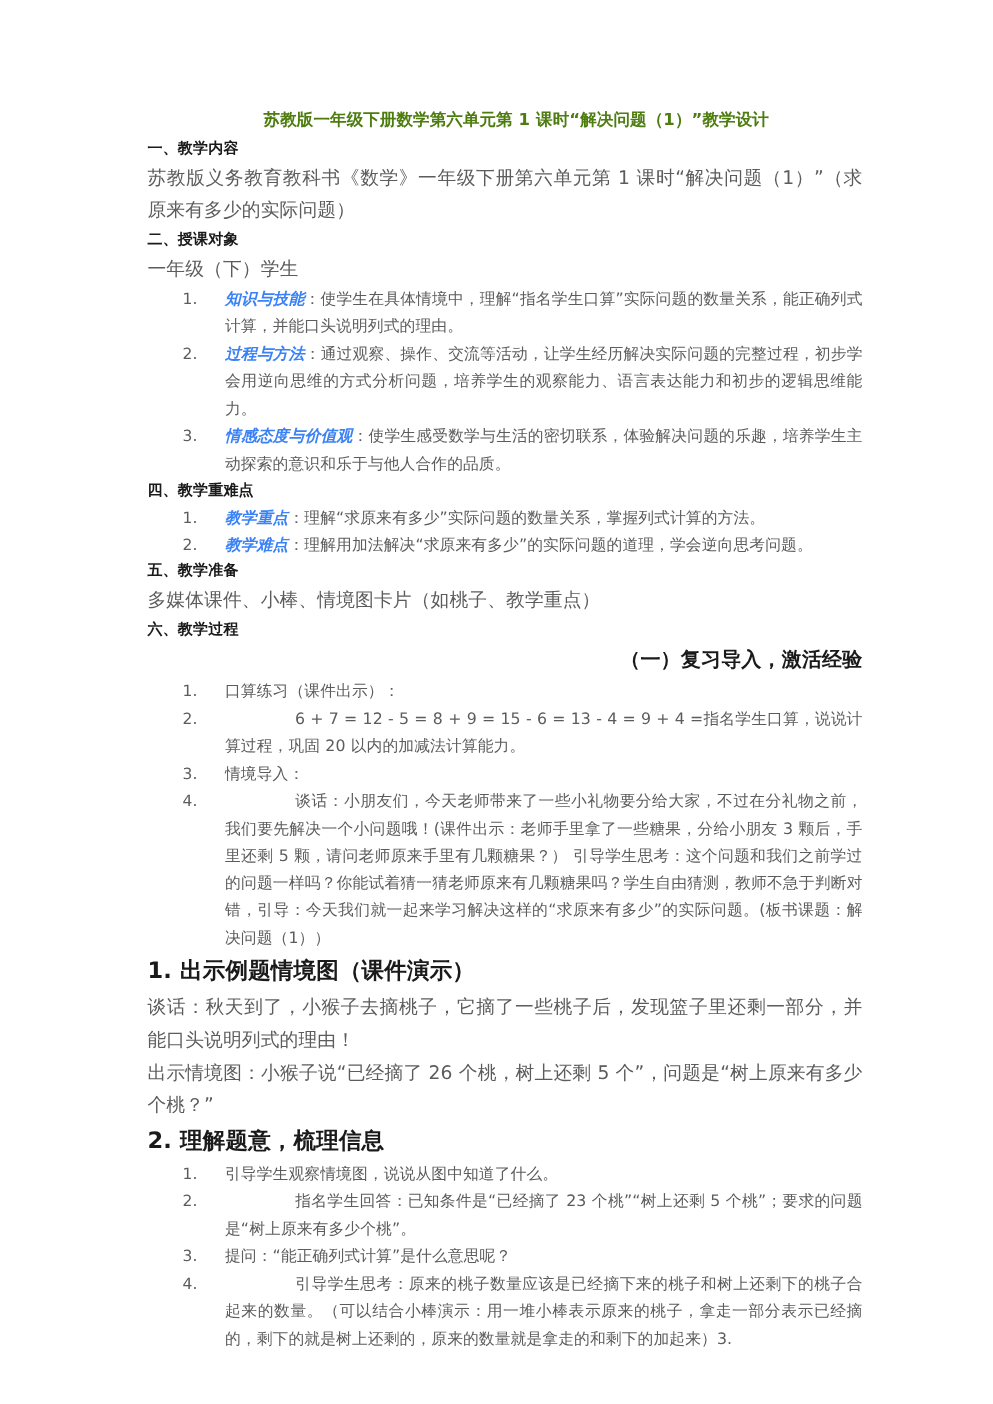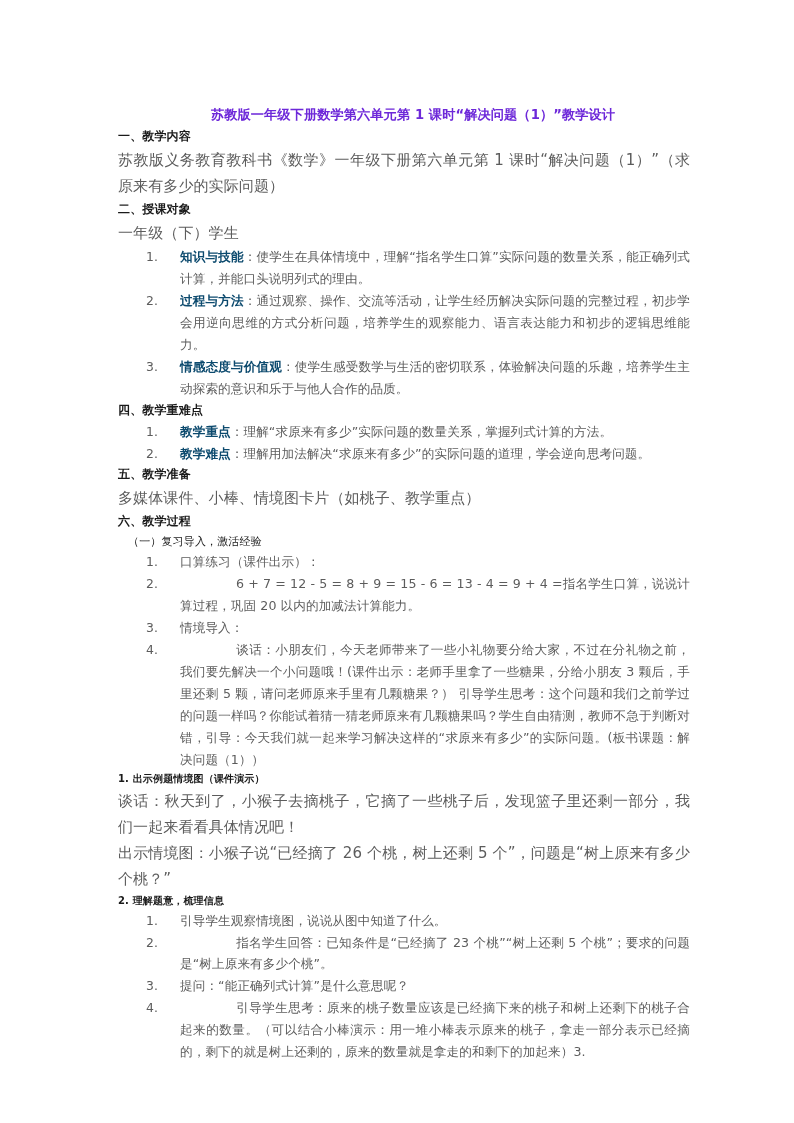--- a/index.html
+++ b/index.html
@@ -17,46 +17,47 @@
     position: relative;
     width: 794px;
     height: 1123px;
     background: #ffffff;
     box-sizing: border-box;
     padding: 86px 104px 40px 118px;
   }
   .doc-title {
     font-size: 13.2px;
     font-weight: bold;
-    color: #6d28d9;
+    color: #4d7c0f;
     text-align: center;
     line-height: 1.62;
     letter-spacing: 0.1px;
-    margin: 18px 0 1px 0;
+    margin: 0 0 1px 0;
     padding-left: 18px;
   }
   .h-sec {
     font-size: 12px;
     font-weight: bold;
     color: #1a1a1a;
     line-height: 1.74;
     margin: 0;
     letter-spacing: 0.15px;
   }
   .h-sub {
-    font-size: 11px;
-    font-weight: normal;
+    font-size: 16px;
+    font-weight: bold;
     color: #1a1a1a;
     line-height: 1.74;
     margin: 0;
     padding-left: 10px;
     letter-spacing: 0.15px;
+    text-align: right;
   }
   .h-num {
-    font-size: 10px;
+    font-size: 18px;
     font-weight: bold;
     color: #1a1a1a;
     line-height: 1.74;
     margin: 0;
     letter-spacing: 0.15px;
   }
   .para {
     font-size: 15px;
     color: #5c5c5c;
     line-height: 1.74;
@@ -83,21 +84,22 @@
   ol.lst > li > .mk {
     position: absolute;
     left: 28px;
     top: 0;
     color: #5c5c5c;
     font-size: 12.4px;
     font-family: "DejaVu Sans", "Liberation Sans", sans-serif;
   }
   ol.lst > li .lead {
     font-weight: bold;
-    color: #0c4a6e;
+    color: #3b82f6;
+    font-style: italic;
   }
   .tabgap {
     display: inline-block;
     width: 56px;
   }
   .mono-expr {
     font-family: "DejaVu Sans", "Liberation Sans", sans-serif;
   }
 </style>
 </head>
@@ -151,21 +153,21 @@
     <li>
       <span class="mk">3.</span><span>情境导入：</span>
     </li>
     <li>
       <span class="mk">4.</span><span class="tabgap"></span><span>谈话：小朋友们，今天老师带来了一些小礼物要分给大家，不过在分礼物之前，我们要先解决一个小问题哦！(课件出示：老师手里拿了一些糖果，分给小朋友 3 颗后，手里还剩 5 颗，请问老师原来手里有几颗糖果？） 引导学生思考：这个问题和我们之前学过的问题一样吗？你能试着猜一猜老师原来有几颗糖果吗？学生自由猜测，教师不急于判断对错，引导：今天我们就一起来学习解决这样的“求原来有多少”的实际问题。(板书课题：解决问题（1））</span>
     </li>
   </ol>
 
 
   <div class="h-num">1. 出示例题情境图（课件演示）</div>
-  <div class="para">谈话：秋天到了，小猴子去摘桃子，它摘了一些桃子后，发现篮子里还剩一部分，我们一起来看看具体情况吧！</div>
+  <div class="para">谈话：秋天到了，小猴子去摘桃子，它摘了一些桃子后，发现篮子里还剩一部分，并能口头说明列式的理由！</div>
   <div class="para">出示情境图：小猴子说“已经摘了 26 个桃，树上还剩 5 个”，问题是“树上原来有多少个桃？”</div>
 
   <div class="h-num">2. 理解题意，梳理信息</div>
   <ol class="lst">
     <li>
       <span class="mk">1.</span><span>引导学生观察情境图，说说从图中知道了什么。</span>
     </li>
     <li>
       <span class="mk">2.</span><span class="tabgap"></span><span>指名学生回答：已知条件是“已经摘了 23 个桃”“树上还剩 5 个桃”；要求的问题是“树上原来有多少个桃”。</span>
     </li>

